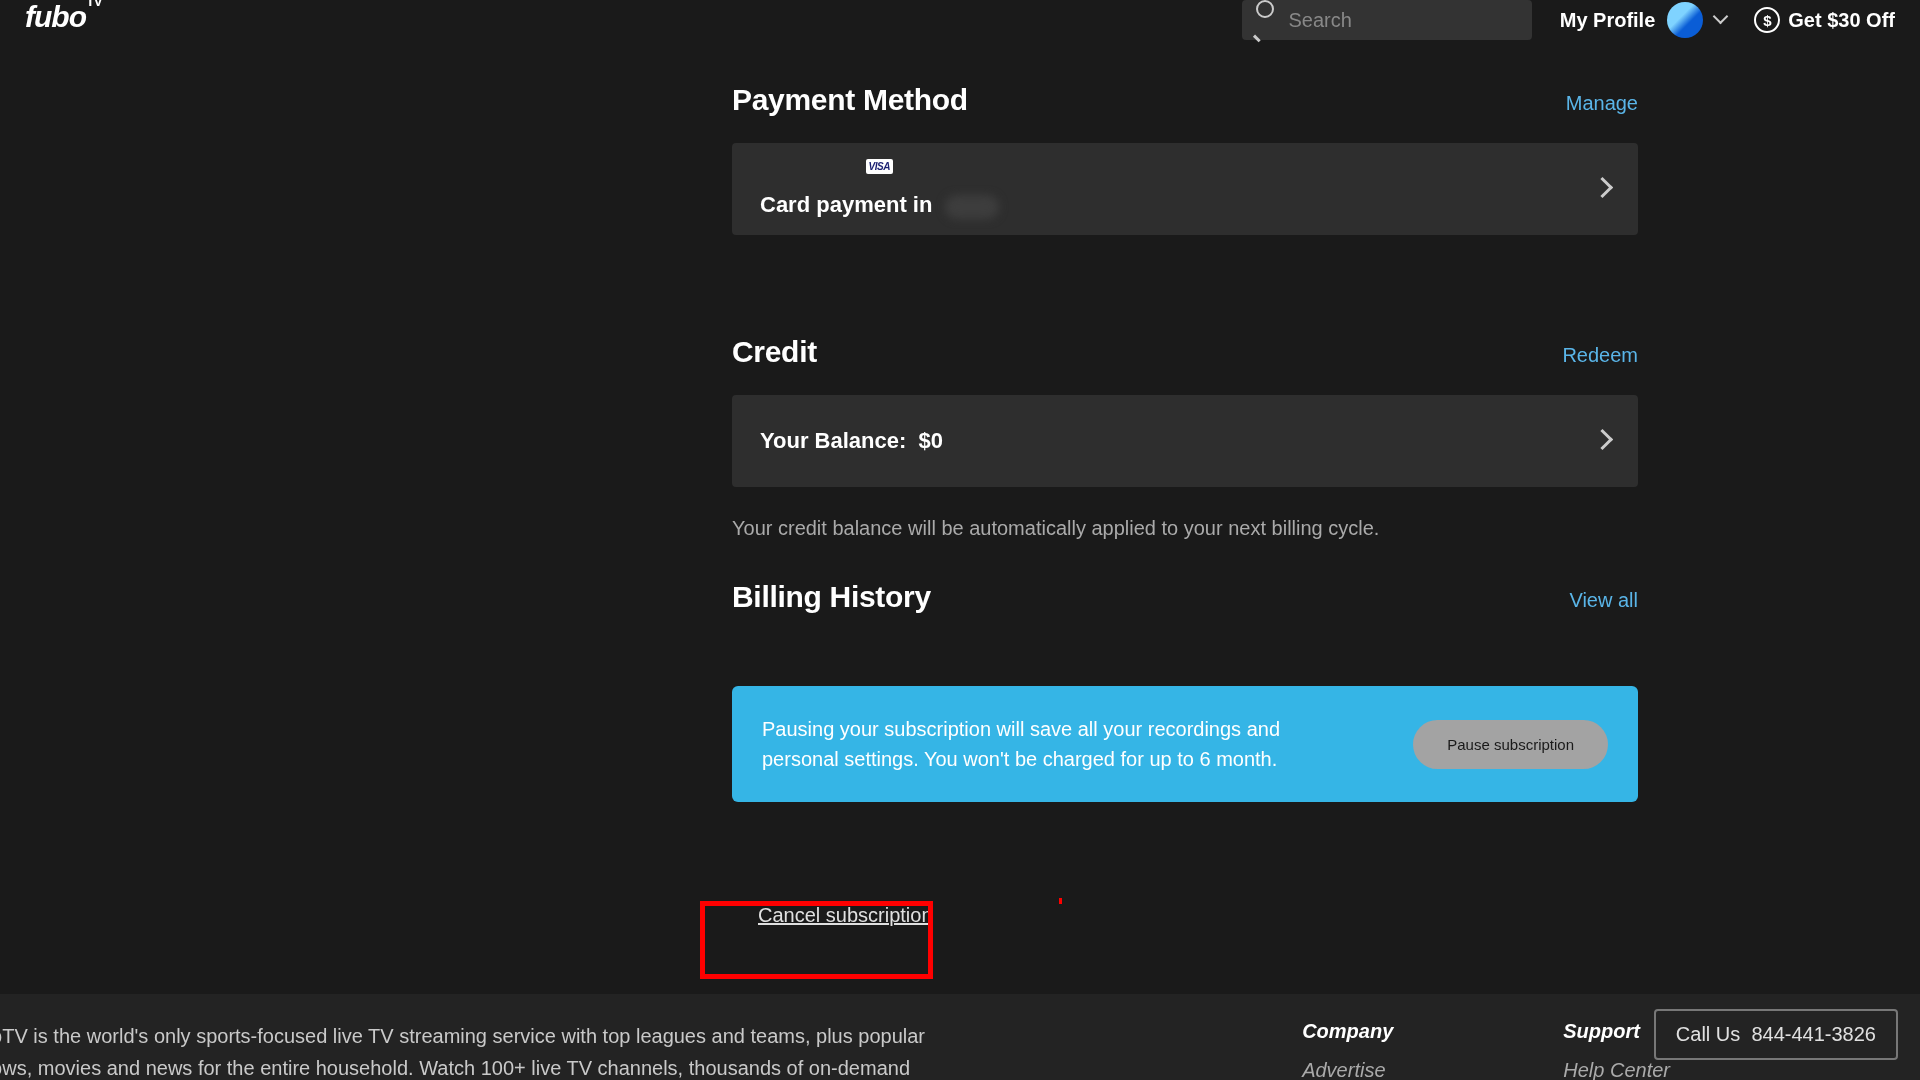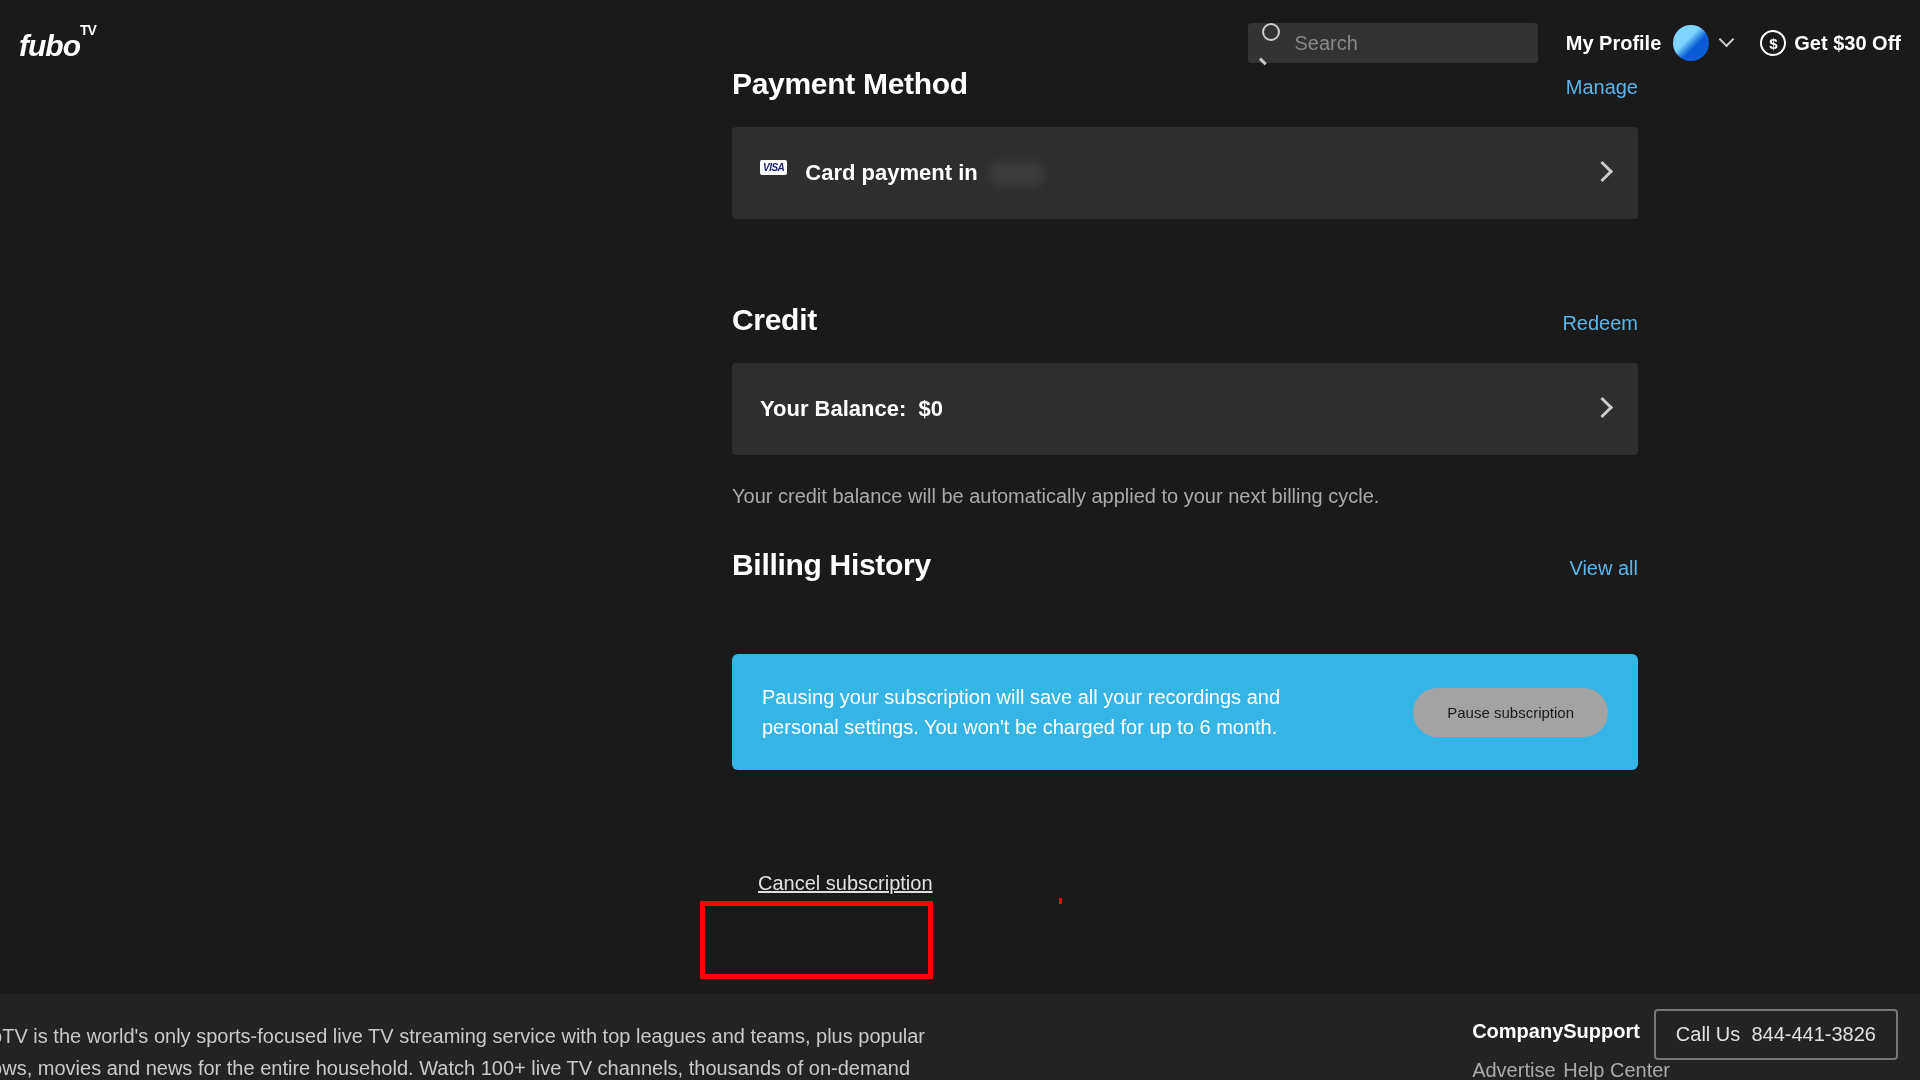--- a/index.html
+++ b/index.html
@@ -9,23 +9,23 @@
     font-family: -apple-system, BlinkMacSystemFont, "Segoe UI", Helvetica, Arial, sans-serif;
     width: 1920px;
     height: 1080px;
     overflow: hidden;
     position: relative;
   }
 
   
   .header {
     display: flex;
-    align-items: flex-end;
+    align-items: flex-start;
     height: 63px;
-    padding: 0 19px;
+    padding: 0 25px;
     background: #1a1a1a;
   }
   .logo {
     color: #fff;
     font-weight: 900;
     font-size: 30px;
     font-style: italic;
     letter-spacing: -1px;
     margin-right: 50px;
     position: relative;
@@ -91,21 +91,21 @@
   .main {
     width: 906px;
     margin-left: 732px;
     position: relative;
   }
 
   .section-head {
     display: flex;
     justify-content: space-between;
     align-items: baseline;
-    margin-top: 4px;
+    margin-top: 20px;
   }
   .section-title {
     font-size: 30px;
     font-weight: 800;
     letter-spacing: -0.3px;
   }
   .section-action {
     color: #5ab5e8;
     font-size: 20px;
     cursor: pointer;
@@ -115,21 +115,21 @@
     background: #2e2e2e;
     border-radius: 4px;
     margin-top: 26px;
     padding: 0 28px;
     height: 92px;
     display: flex;
     align-items: center;
     justify-content: space-between;
     cursor: pointer;
   }
-  .card-left { display: flex; align-items: flex-start; gap: 18px; }
+  .card-left { display: flex; align-items: center; gap: 18px; flex-direction: column; }
   .visa-badge {
     background: #fff; color: #1a1f71; font-size: 10px; font-weight: 800; font-style: italic;
     padding: 2px 3px; border-radius: 2px; letter-spacing: -0.5px;
   }
   .card-text { font-size: 22px; font-weight: 700; }
   .blur-pill {
     display: inline-block;
     background: #3d3d3d;
     border-radius: 12px;
     filter: blur(4px);
@@ -207,22 +207,24 @@
   }
   .footer-about {
     color: #c9c9c9;
     font-size: 20px;
     line-height: 1.6;
     max-width: 960px;
     margin-left: -20px;
   }
   .footer-cols {
     display: flex;
+    gap: 170px;
     margin-left: auto;
     margin-right: 250px;
+    font-style: italic;
   }
   .footer-col-title { color: #fff; font-size: 20px; font-weight: 700; margin-bottom: 16px;}
   .footer-col-link  { color: #aaa; font-size: 20px; cursor: pointer;}
   .call-box {
     position: absolute;
     right: 22px;
     bottom: 20px;
     border: 2px solid #777;
     border-radius: 4px;
     padding: 12px 20px;

